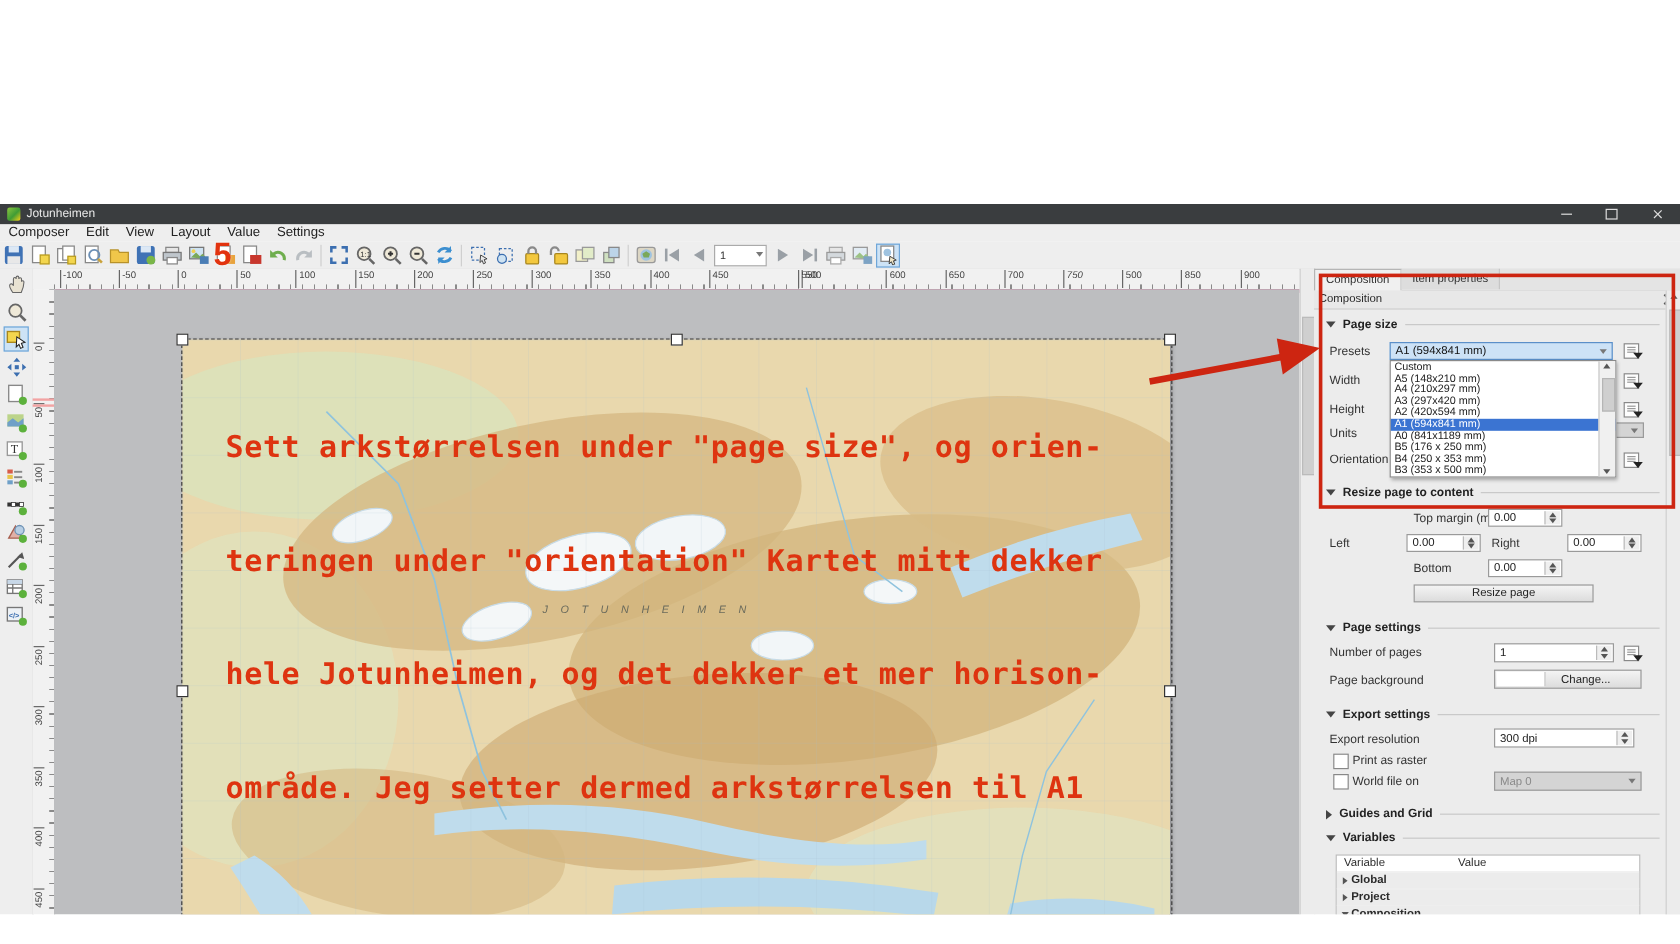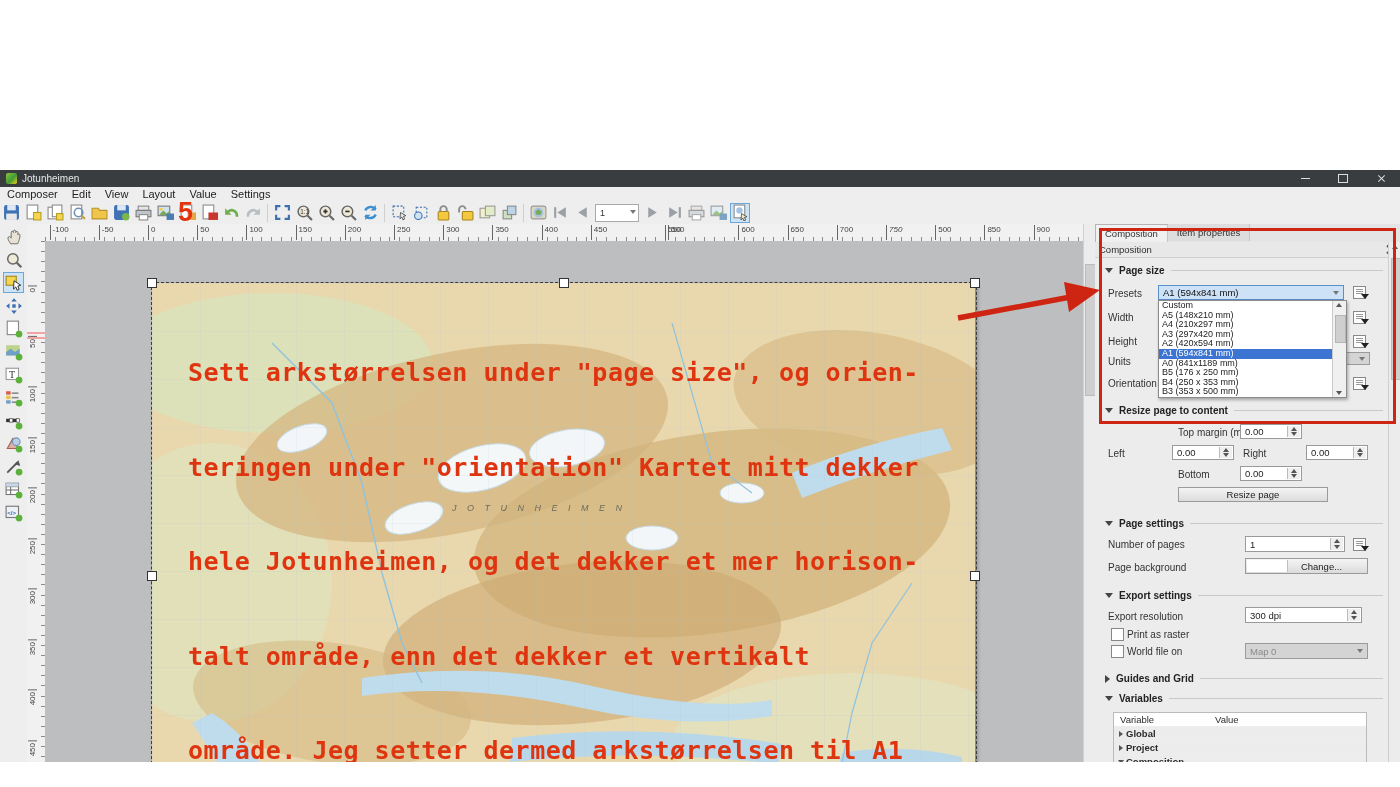--- a/index.html
+++ b/index.html
@@ -551,21 +551,20 @@
         <polyline points="120,60 180,120 210,200 230,290 250,360 270,400" fill="none" stroke="#8fc3de" stroke-width="1.4"></polyline>
         <polyline points="520,40 540,110 560,180 600,210" fill="none" stroke="#8fc3de" stroke-width="1.2"></polyline>
         <polyline points="760,300 720,360 700,430 690,480" fill="none" stroke="#8fc3de" stroke-width="1.2"></polyline>
         <rect width="823" height="504" fill="url(#grid)"></rect>
         <text x="300" y="228" font-size="9" fill="#6b6b5c" letter-spacing="4" font-style="italic">J O T U N H E I M E N</text>
       </svg>
       <div class="annot-text">
         <div>Sett arkstørrelsen under "page size", og orien-</div>
         <div>teringen under "orientation" Kartet mitt dekker</div>
         <div>hele Jotunheimen, og det dekker et mer horison-</div>
-        <div>talt område, enn det dekker et vertikalt</div>
         <div>område. Jeg setter dermed arkstørrelsen til A1</div>
         
       </div>
     </div>
     <div class="sel-outline"></div>
     <div class="handle" style="left:102px;top:37px"></div>
     <div class="handle" style="left:514px;top:37px"></div>
     <div class="handle" style="left:925px;top:37px"></div>
     <div class="handle" style="left:102px;top:330px"></div>
     <div class="handle" style="left:925px;top:330px"></div>

